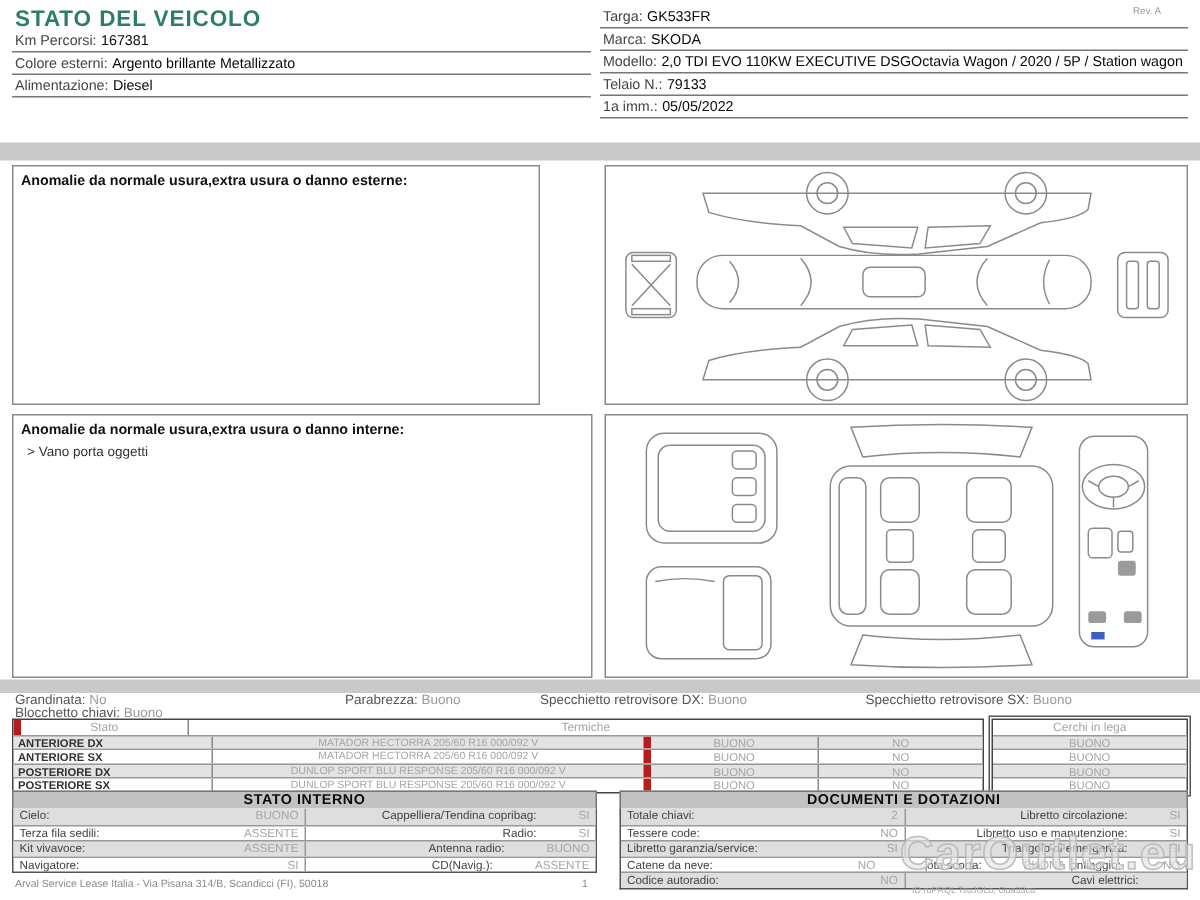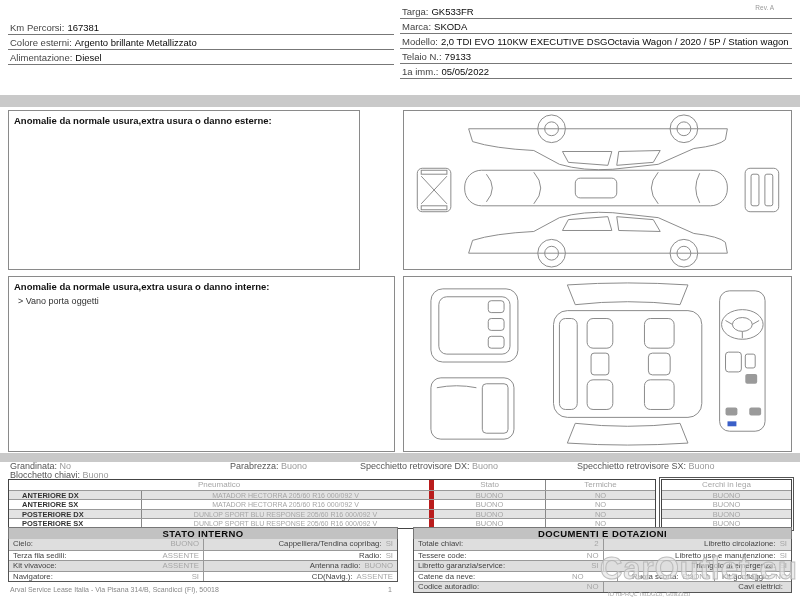--- a/index.html
+++ b/index.html
@@ -43,40 +43,40 @@
   .cond .val { color:#9a9a9a; }
 
   
   .ttable { border:1px solid #444; background:#fff; font-size:7.5px; }
   #tire-main  { left:8px; top:479px; width:648px; }
   #tire-cerchi { left:661px; top:479px; width:131px; outline:1px solid #555; outline-offset:1px; }
   .trow { display:flex; border-top:1px solid #999; line-height:9px; height:9.5px; overflow:hidden; }
   .trow:first-child { border-top:none; }
   .trow.alt { background:#e3e3e3; }
   .tc { display:block; text-align:center; color:#a6a6a6; overflow:hidden; white-space:nowrap; }
-  .tc.pos   { width:132px; text-align:left; padding-left:13px; color:#333; font-weight:bold; font-size:7.5px; }
+  .tc.pos   { width:132px; text-align:left; padding-left:3px; color:#333; font-weight:bold; font-size:7.5px; }
   .tc.desc  { width:288px; border-left:1px solid #888; font-size:7px; }
   .tc.stato { width:116px; border-left:5px solid #b91c1c; }
   .tc.term  { flex:1; border-left:1px solid #888; }
   .tc.phead { width:420px; }
   .thead .tc { color:#a6a6a6; font-size:8px; }
   .tc.cer { flex:1; }
 
   
   .sec-band { height:16px; background:#c2c2c2; border:1px solid #777; text-align:center;
               font-size:9.5px; font-weight:bold; color:#0a0a0a; line-height:11px; letter-spacing:0.4px; }
   #band-interno   { left:8px;   top:527px; width:390px; }
   #band-documenti { left:413px; top:527px; width:379px; }
   .sec-table { border:1px solid #555; border-top:none; background:#fff; font-size:7.8px; }
   #table-interno   { left:8px;   top:539px; width:390px; }
   #table-documenti { left:413px; top:539px; width:379px; }
   .srow { display:flex; border-top:1px solid #999; height:10.5px; line-height:9.5px; overflow:hidden; }
   .srow:first-child { border-top:none; }
   .srow.alt { background:#dedede; }
-  .scell { display:flex; justify-content:space-between; width:50%; padding:0 4px; overflow:hidden; }
+  .scell { display:flex; justify-content:space-between; width:50%; padding:0 4px; overflow:hidden;gap:24px; }
   .scell + .scell { border-left:1px solid #999;justify-content:flex-end; }
   .scell .slbl { color:#444; white-space:nowrap; }
   .scell .sval { color:#a6a6a6; white-space:nowrap; padding-left:4px; }
   .scell.sub1 { width:28%;margin-left:29px; } .scell.sub2 { width:22%; }
 
   
   .footer-text { font-size:7px; color:#888; }
   #footer-address { left:10px; top:586px; }
   #footer-page { left:388px; top:586px; }
   #footer-id { left:608px; top:591px; font-size:6px; color:#a9a9a9; filter:blur(0.3px); }
@@ -86,20 +86,21 @@
     right:2px; top:551px; font-size:31px; font-weight:bold; letter-spacing:1px;
     color:rgba(228,228,228,0.65); -webkit-text-stroke:1px rgba(180,180,180,0.85);
     z-index:40; pointer-events:none;
   }
 </style>
 </head>
 <body>
 
 <div id="page">
 
+  <div class="abs title">STATO DEL VEICOLO</div>
   <div class="abs rev">Rev. A</div>
 
   <div class="abs info-col" id="info-left">
     <div class="info-row">
       <span class="lbl">Km Percorsi:</span><span class="val">167381</span>
     </div>
     <div class="info-row">
       <span class="lbl">Colore esterni:</span><span class="val">Argento brillante Metallizzato</span>
     </div>
     <div class="info-row">
@@ -231,21 +232,20 @@
     <span class="lbl">Specchietto retrovisore SX:</span>
     <span class="val">Buono</span>
   </div>
   <div class="abs cond" style="left:10px; top:470px;">
     <span class="lbl">Blocchetto chiavi:</span>
     <span class="val">Buono</span>
   </div>
 
   <div class="abs ttable" id="tire-main">
     <div class="trow thead">
-      <span class="tc phead">Pneumatico</span>
       <span class="tc stato">Stato</span>
       <span class="tc term">Termiche</span>
     </div>
     <div class="trow alt">
       <span class="tc pos">ANTERIORE DX</span>
       <span class="tc desc">MATADOR HECTORRA 205/60 R16 000/092 V</span>
       <span class="tc stato">BUONO</span>
       <span class="tc term">NO</span>
     </div>
     <div class="trow">

